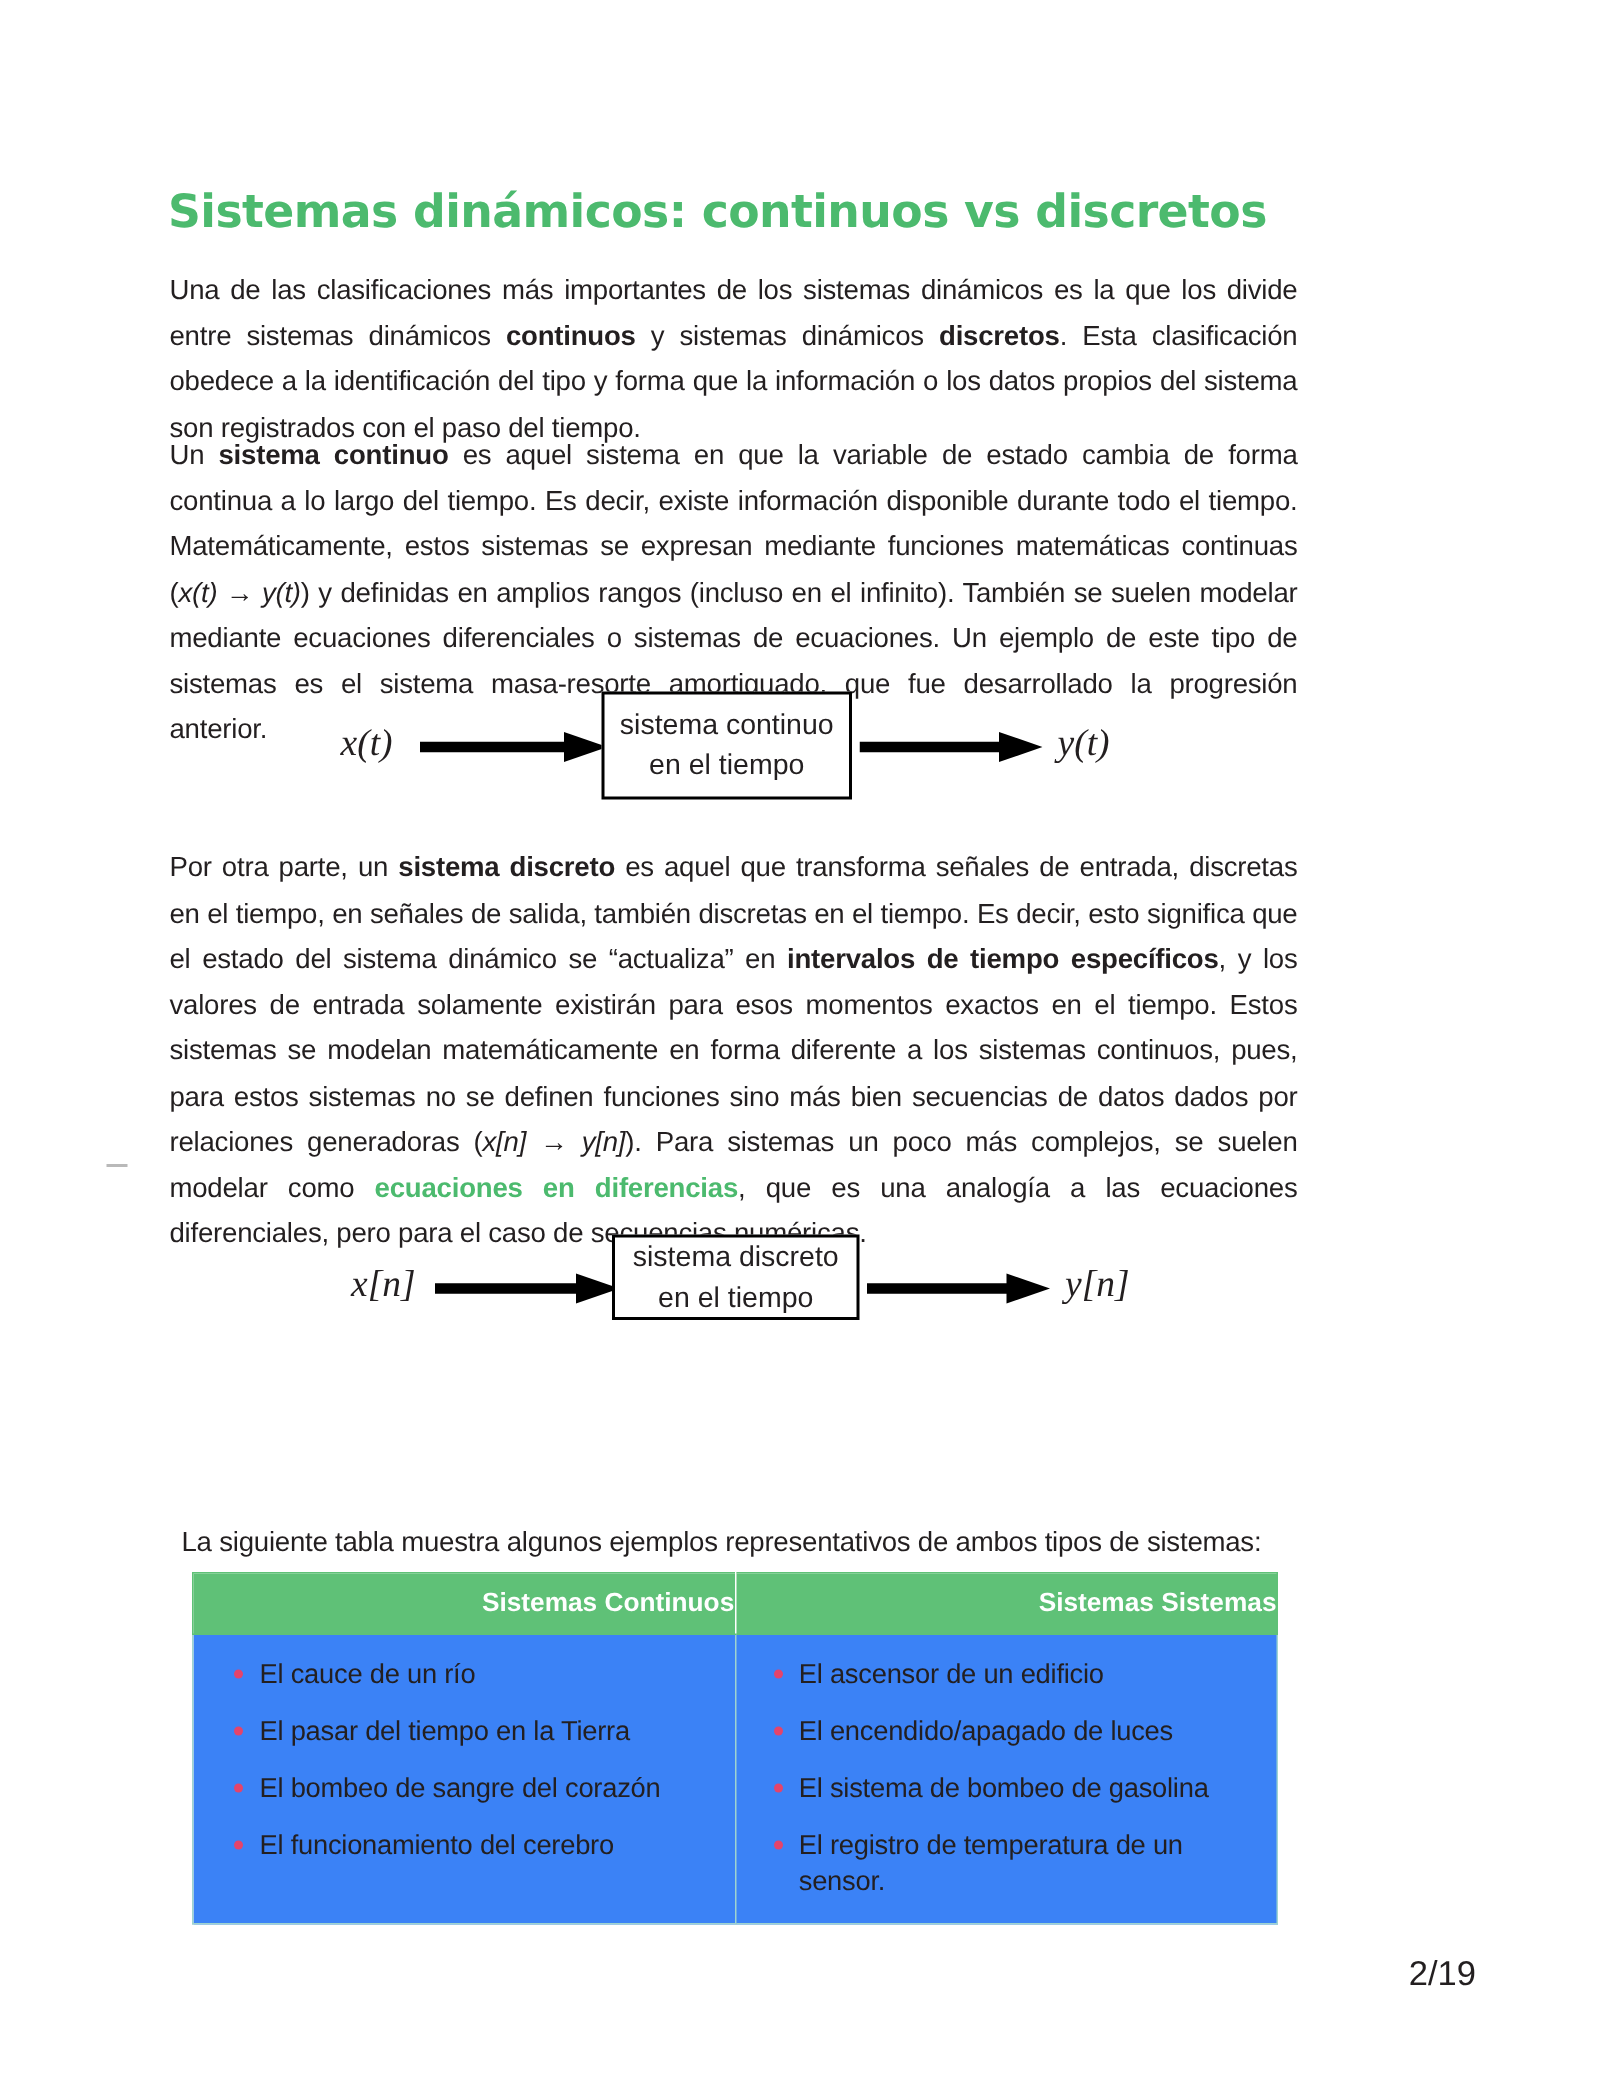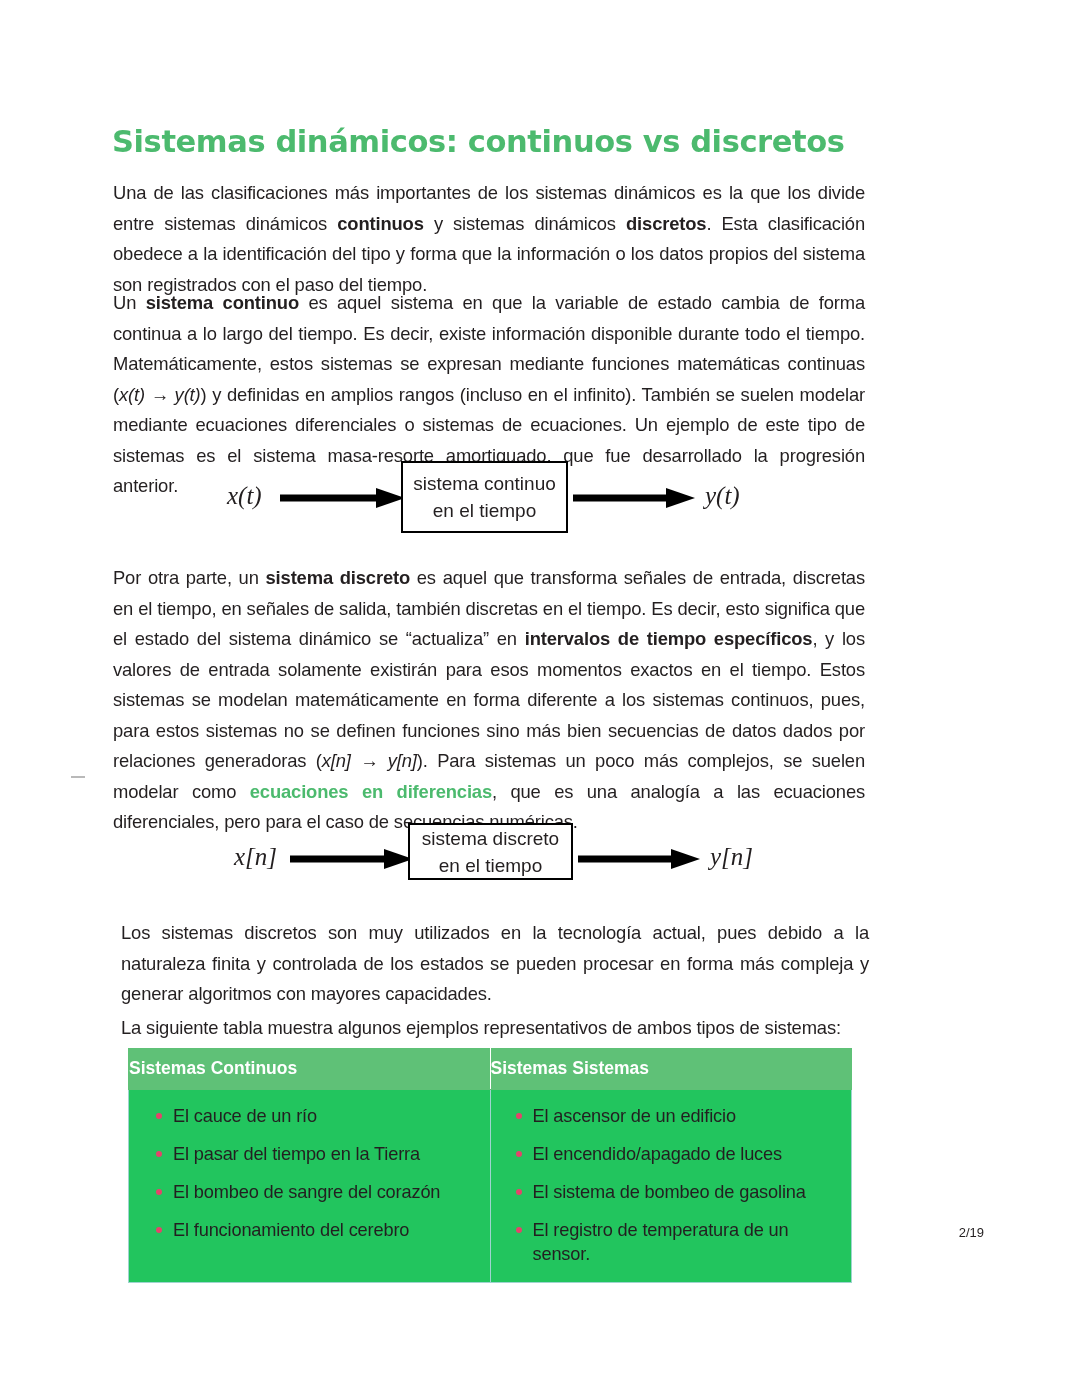--- a/index.html
+++ b/index.html
@@ -126,28 +126,28 @@
   table.examples {
     width: 100%;
     border-collapse: collapse;
     table-layout: fixed;
   }
   table.examples th {
     background: #5fc177;
     color: #ffffff;
     font-size: 17.5px;
     font-weight: bold;
-    text-align: left;
+    text-align: right;
     padding: 9px 0 10px;
     border: 1px solid #5fc177;
     font-family: "Liberation Sans", sans-serif;
   }
   table.examples th.col-left  { border-right: 1px solid #ffffff; }
   table.examples td {
-    background: #22c55e;
+    background: #3b82f6;
     border: 1px solid #9fd4cf;
     border-top: none;
     padding: 0;
     vertical-align: top;
     margin-top: 14px;
   }
   td.cell-left  { border-right: 1px solid #9fd4cf; }
   ul.cell-list {
     list-style: none;
     margin: 0;
@@ -174,22 +174,22 @@
     border-radius: 50%;
     background: #e4446b;
   }
   td.cell-right ul.cell-list li { padding-left: 42px; }
   td.cell-right ul.cell-list li::before { left: 25px; }
 
   
   .page-number {
     position: absolute;
     right: 96px;
-    top: 1225px;
-    font-size: 13px;
+    top: 1302px;
+    font-size: 23px;
     color: #231f20;
     font-family: "Liberation Sans", sans-serif;
   }
 </style>
 </head>
 <body>
 
 <div class="page">
 
   <h1 class="doc-title">Sistemas dinámicos: continuos vs discretos</h1>
@@ -245,21 +245,20 @@
     <span class="arrow" id="d2-arrow-out">
       <svg width="122" height="22" viewBox="0 0 122 22" aria-hidden="true">
         <rect x="0" y="7.5" width="98" height="7" fill="#000000"></rect>
         <polygon points="93,1 122,11 93,21" fill="#000000"></polygon>
       </svg>
     </span>
 
     <span class="diag-label" id="d2-out-label">y[n]</span>
   </div>
 
-  <p class="para" id="para-tecnologia">Los sistemas discretos son muy utilizados en la tecnología actual, pues debido a la naturaleza finita y controlada de los estados se pueden procesar en forma más compleja y generar algoritmos con mayores capacidades.</p>
 
   <p class="para" id="para-tabla-intro">La siguiente tabla muestra algunos ejemplos representativos de ambos tipos de sistemas:</p>
 
   <div class="table-wrap">
     <table class="examples">
       <thead>
         <tr>
           <th class="col-left">Sistemas Continuos</th>
           <th class="col-right">Sistemas Sistemas</th>
         </tr>

